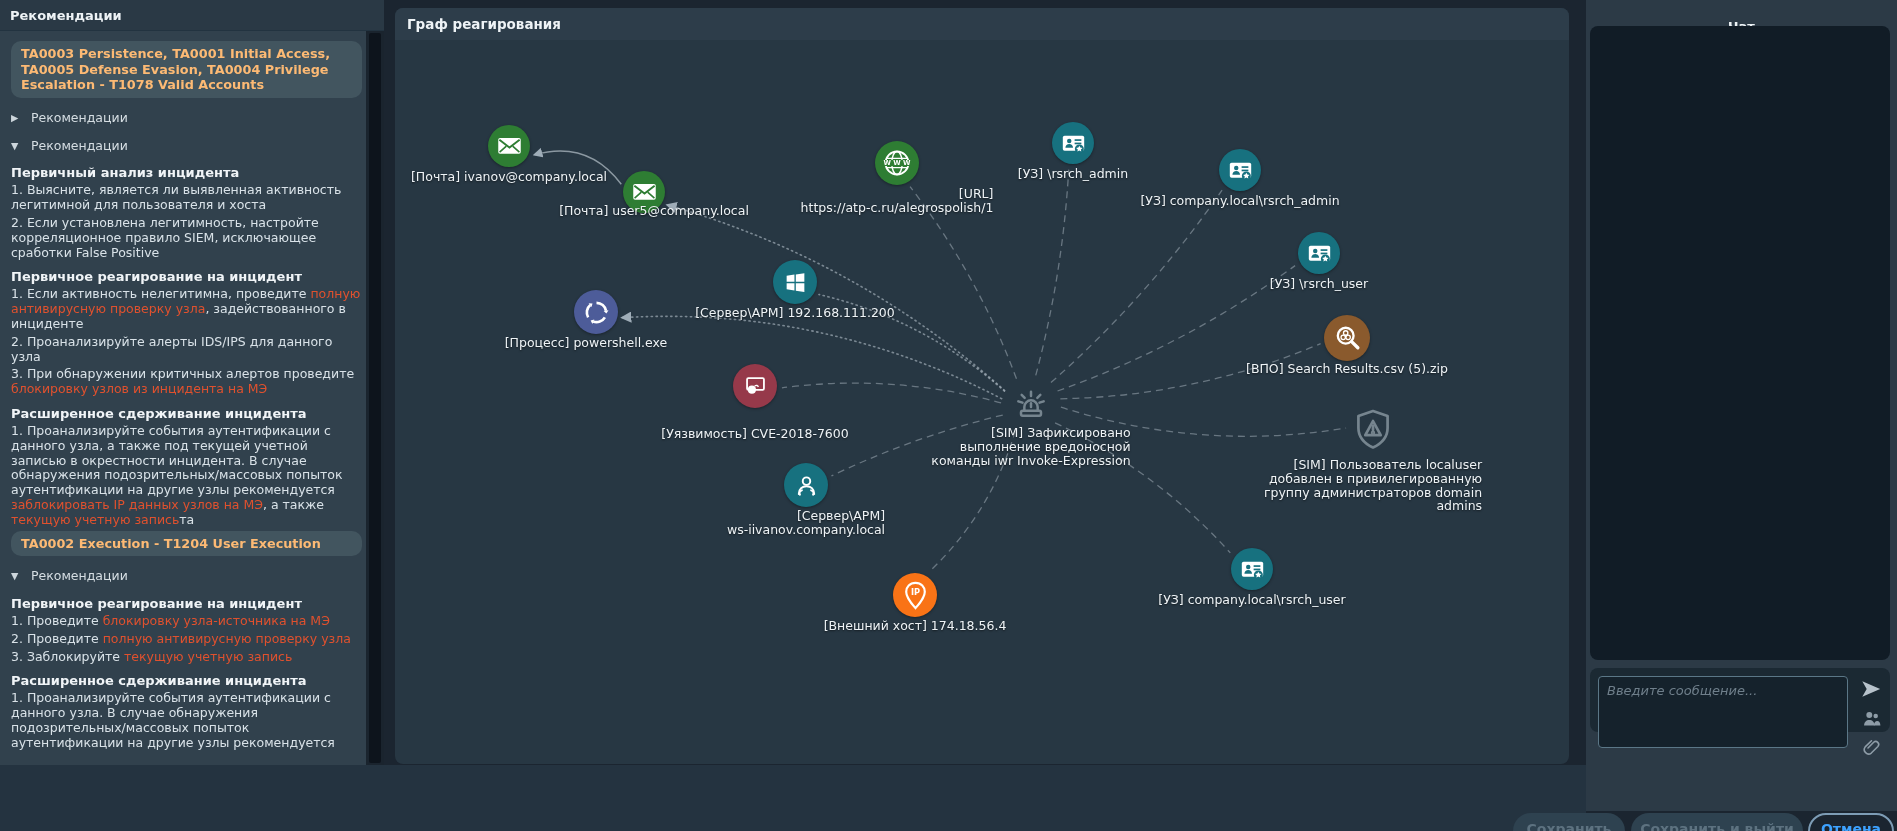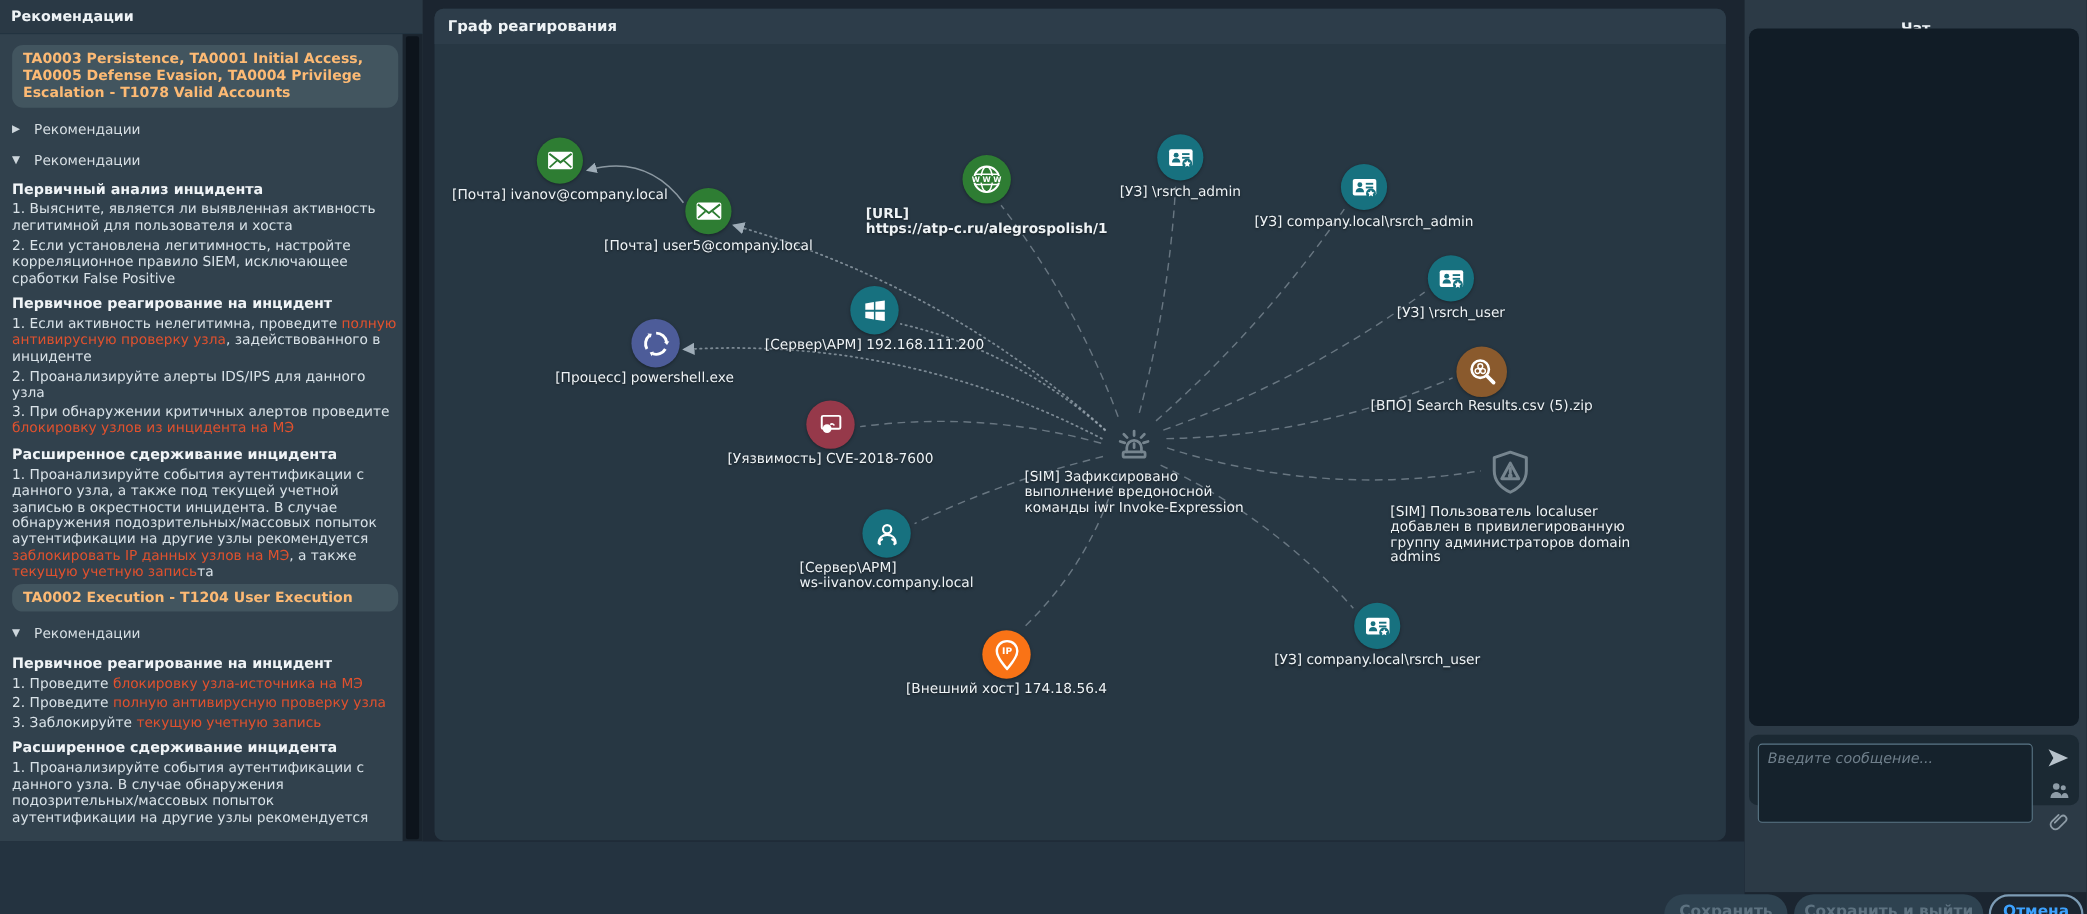--- a/index.html
+++ b/index.html
@@ -27,21 +27,21 @@
   .graph-header{height:32px;background:#2d3d4a;border-radius:8px 8px 0 0;display:flex;align-items:center;
                 padding:0 12px;font-weight:bold;font-size:13.5px;color:#eef3f6;}
   #edges{position:absolute;left:0;top:0;width:1174px;height:756px;pointer-events:none;}
   #edges path.e-dashed{stroke:#a9b6c0;stroke-opacity:.5;stroke-width:1.3;fill:none;stroke-dasharray:7 5;}
   #edges path.e-dotted{stroke:#b4c0c9;stroke-opacity:.6;stroke-width:1.6;fill:none;stroke-dasharray:1.3 3.6;stroke-linecap:round;}
   #edges path.e-solid{stroke:#aeb9c2;stroke-opacity:.75;stroke-width:1.4;fill:none;}
   .gnode{position:absolute;width:0;height:0;}
   .gcircle{position:absolute;border-radius:50%;display:flex;align-items:center;justify-content:center;
            box-shadow:0 1px 3px rgba(0,0,0,.35);}
   .gplain{position:absolute;display:flex;align-items:center;justify-content:center;}
-  .glabel{position:absolute;left:50%;transform:translateX(-50%);text-align:left;font-size:12.5px;
+  .glabel{position:absolute;left:50%;transform:translateX(-50%);text-align:right;font-size:12.5px;
           line-height:13.8px;color:#eef3f6;white-space:nowrap;text-shadow:0 1px 2px rgba(0,0,0,.55);}
 
   
   .chat-panel{position:absolute;left:1586px;top:0;width:311px;height:811px;background:#2c3a46;}
   .chat-title{height:21px;text-align:center;font-weight:bold;font-size:13px;color:#eef3f6;padding-top:19px;}
   .chat-history{position:absolute;left:4px;right:7px;top:26px;height:634px;background:#111c26;border-radius:8px;}
   .chat-inputwrap{position:absolute;left:4px;right:7px;top:668px;height:64px;background:#1b2933;border-radius:8px;}
   .chat-textarea{position:absolute;left:8px;top:8px;width:250px;height:72px;box-sizing:border-box;background:#15222c;
                  border:1px solid #5b7787;border-radius:4px;resize:none;color:#cfd9e0;font-size:13px;
                  font-family:"DejaVu Sans","Liberation Sans",sans-serif;padding:6px 8px;outline:none;}
@@ -138,21 +138,21 @@
         </div>
       </div>
       <div class="gnode" style="left: 249px; top: 184px;">
         <div class="gcircle" style="height: 42px; width: 42px; top: -21px; left: -21px; background: rgb(46, 125, 51);">
           <svg width="27" height="27" viewBox="0 0 24 24">
             <rect x="2" y="4.5" width="20" height="14" rx="1.6" fill="#fff"></rect>
             <path d="M3 6 L12 13 L21 6" stroke="#2e7d33" stroke-width="1.7" fill="none"></path>
             <path d="M3.2 17 L9.2 11.6 M20.8 17 L14.8 11.6" stroke="#2e7d33" stroke-width="1.4"></path>
           </svg>
         </div>
-        <div class="glabel" style="top: 24px; ">
+        <div class="glabel" style="top: 12px; margin-left: 10px;">
           <div>[Почта] user5@company.local</div>
         </div>
       </div>
       <div class="gnode" style="left: 400px; top: 274px;">
         <div class="gcircle" style="height: 44px; width: 44px; top: -22px; left: -22px; background: rgb(23, 113, 127);">
           <svg width="25" height="25" viewBox="0 0 24 24" fill="#fff">
             <path d="M3.5 5.6 L11 4.4 V11.2 H3.5 Z"></path>
             <path d="M12.3 4.2 L20.5 3 V11.2 H12.3 Z"></path>
             <path d="M3.5 12.8 H11 V19.6 L3.5 18.4 Z"></path>
             <path d="M12.3 12.8 H20.5 V21 L12.3 19.8 Z"></path>
@@ -184,21 +184,21 @@
       <div class="gnode" style="left: 502px; top: 155px;">
         <div class="gcircle" style="height: 44px; width: 44px; top: -22px; left: -22px; background: rgb(46, 125, 51);">
           <svg width="30" height="30" viewBox="0 0 24 24">
             <circle cx="12" cy="12" r="9.2" fill="none" stroke="#fff" stroke-width="1.5"></circle>
             <ellipse cx="12" cy="12" rx="4.2" ry="9.2" fill="none" stroke="#fff" stroke-width="1.1"></ellipse>
             <path d="M3.4 8.3 h17.2 M3.4 15.7 h17.2" stroke="#fff" stroke-width="1.1"></path>
             <rect x="1.8" y="9.6" width="20.4" height="4.8" fill="#2e7d33"></rect>
             <text x="12" y="13.7" font-size="5.4" font-weight="bold" fill="#fff" text-anchor="middle">W W W</text>
           </svg>
         </div>
-        <div class="glabel" style="top: 24px; font-weight: bold;">
+        <div class="glabel" style="top: 24px;">
           <div>[URL]</div>
           <div>https://atp-c.ru/alegrospolish/1</div>
         </div>
       </div>
       <div class="gnode" style="left: 678px; top: 135px;">
         <div class="gcircle" style="height: 42px; width: 42px; top: -21px; left: -21px; background: rgb(23, 113, 127);">
           <svg width="27" height="27" viewBox="0 0 24 24">
             <rect x="2.5" y="5" width="19" height="13.5" rx="1.6" fill="#fff"></rect>
             <circle cx="8.2" cy="9.8" r="2" fill="#17717f"></circle>
             <path d="M4.8 15.8 c0-2.2 1.5-3.4 3.4-3.4 s3.4 1.2 3.4 3.4 z" fill="#17717f"></path>
@@ -275,21 +275,21 @@
         </div>
       </div>
       <div class="gnode" style="left: 360px; top: 378px;">
         <div class="gcircle" style="height: 44px; width: 44px; top: -22px; left: -22px; background: rgb(150, 57, 74);">
           <svg width="27" height="27" viewBox="0 0 24 24">
             <rect x="4.5" y="4.5" width="15" height="10.5" rx="1.2" fill="none" stroke="#fff" stroke-width="1.6"></rect>
             <circle cx="8.8" cy="14.8" r="3.6" fill="#fff"></circle>
             <path d="M11.3 11.6 c1.5-1.2 2.8-.4 3.3.7" stroke="#fff" fill="none" stroke-width="1.3"></path>
           </svg>
         </div>
-        <div class="glabel" style="top: 24px;">
+        <div class="glabel" style="top: 41px;">
           <div>[Уязвимость] CVE-2018-7600</div>
         </div>
       </div>
       <div class="gnode" style="left: 411px; top: 477px;">
         <div class="gcircle" style="height: 44px; width: 44px; top: -22px; left: -22px; background: rgb(23, 113, 127);">
           <svg width="29" height="29" viewBox="0 0 24 24" stroke="#fff" fill="none" stroke-width="1.6" stroke-linecap="round">
             <circle cx="12" cy="8.4" r="3.1"></circle>
             <path d="M5.6 19 c0-4.2 2.9-6.4 6.4-6.4 s6.4 2.2 6.4 6.4"></path>
             <path d="M6.6 19.6 c-1-1.9.1-3.2 1.6-3.6 M17.4 19.6 c1-1.9-.1-3.2-1.6-3.6"></path>
           </svg>

